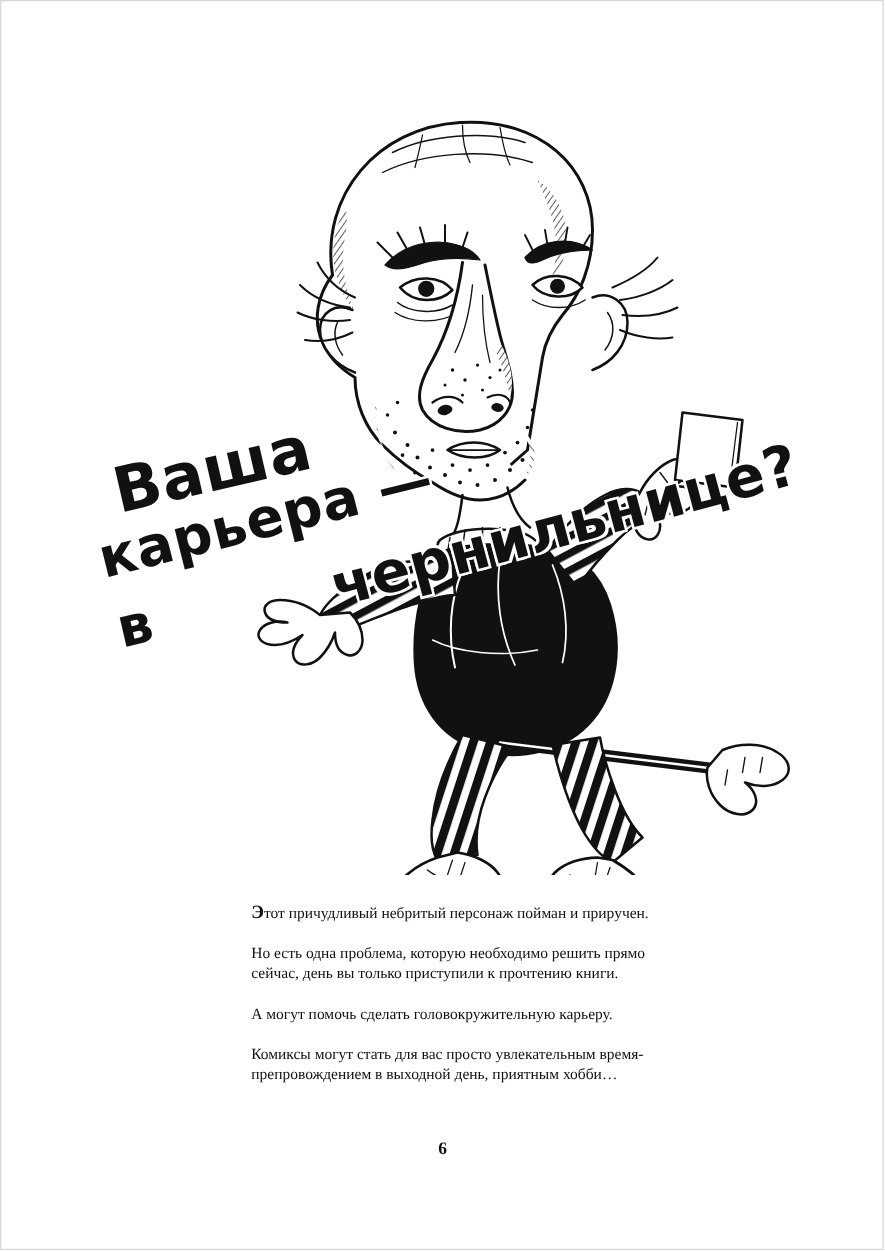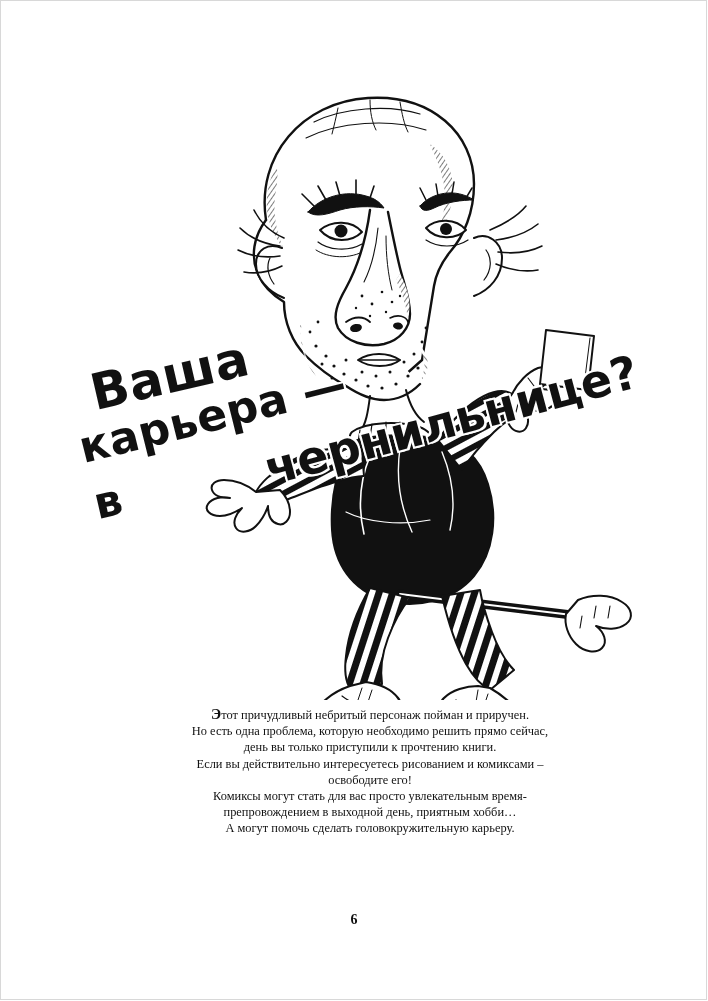--- a/index.html
+++ b/index.html
@@ -101,22 +101,22 @@
     position: absolute;
     left: 185px;
     top: 706px;
     width: 370px;
     font-size: 12.4px;
     line-height: 16.2px;
     color: #111111;
     font-family: "Liberation Serif", serif;
   }
   .body-text p {
-    margin: 0;
-    text-align: center;
+    margin: 16px;
+    text-align: left;
   }
   .dropcap {
     font-weight: 700;
     font-size: 15px;
   }
 
   
   .folio {
     position: absolute;
     left: 0;
@@ -350,19 +350,18 @@
   <div class="title-art">
     <span class="title-word tw1">Ваша</span>
     <span class="title-word tw2">карьера —</span>
     <span class="title-word tw3">в</span>
     <span class="title-word tw4">чернильнице?</span>
   </div>
 
   <div class="body-text">
     <p><span class="dropcap">Э</span><span>тот причудливый небритый персонаж пойман и приручен.</span></p>
     <p>Но есть одна проблема, которую необходимо решить прямо сейчас, день вы только приступили к прочтению книги.</p>
-    <p>Если вы действительно интересуетесь рисованием и комиксами – освободите его!</p>
+    <p>А могут помочь сделать головокружительную карьеру.</p>
     <p>Комиксы могут стать для вас просто увлекательным время-препровождением в выходной день, приятным хобби…</p>
-    <p>А могут помочь сделать головокружительную карьеру.</p>
   </div>
 
   <div class="folio">6</div>
 </div>
 
 </body></html>

